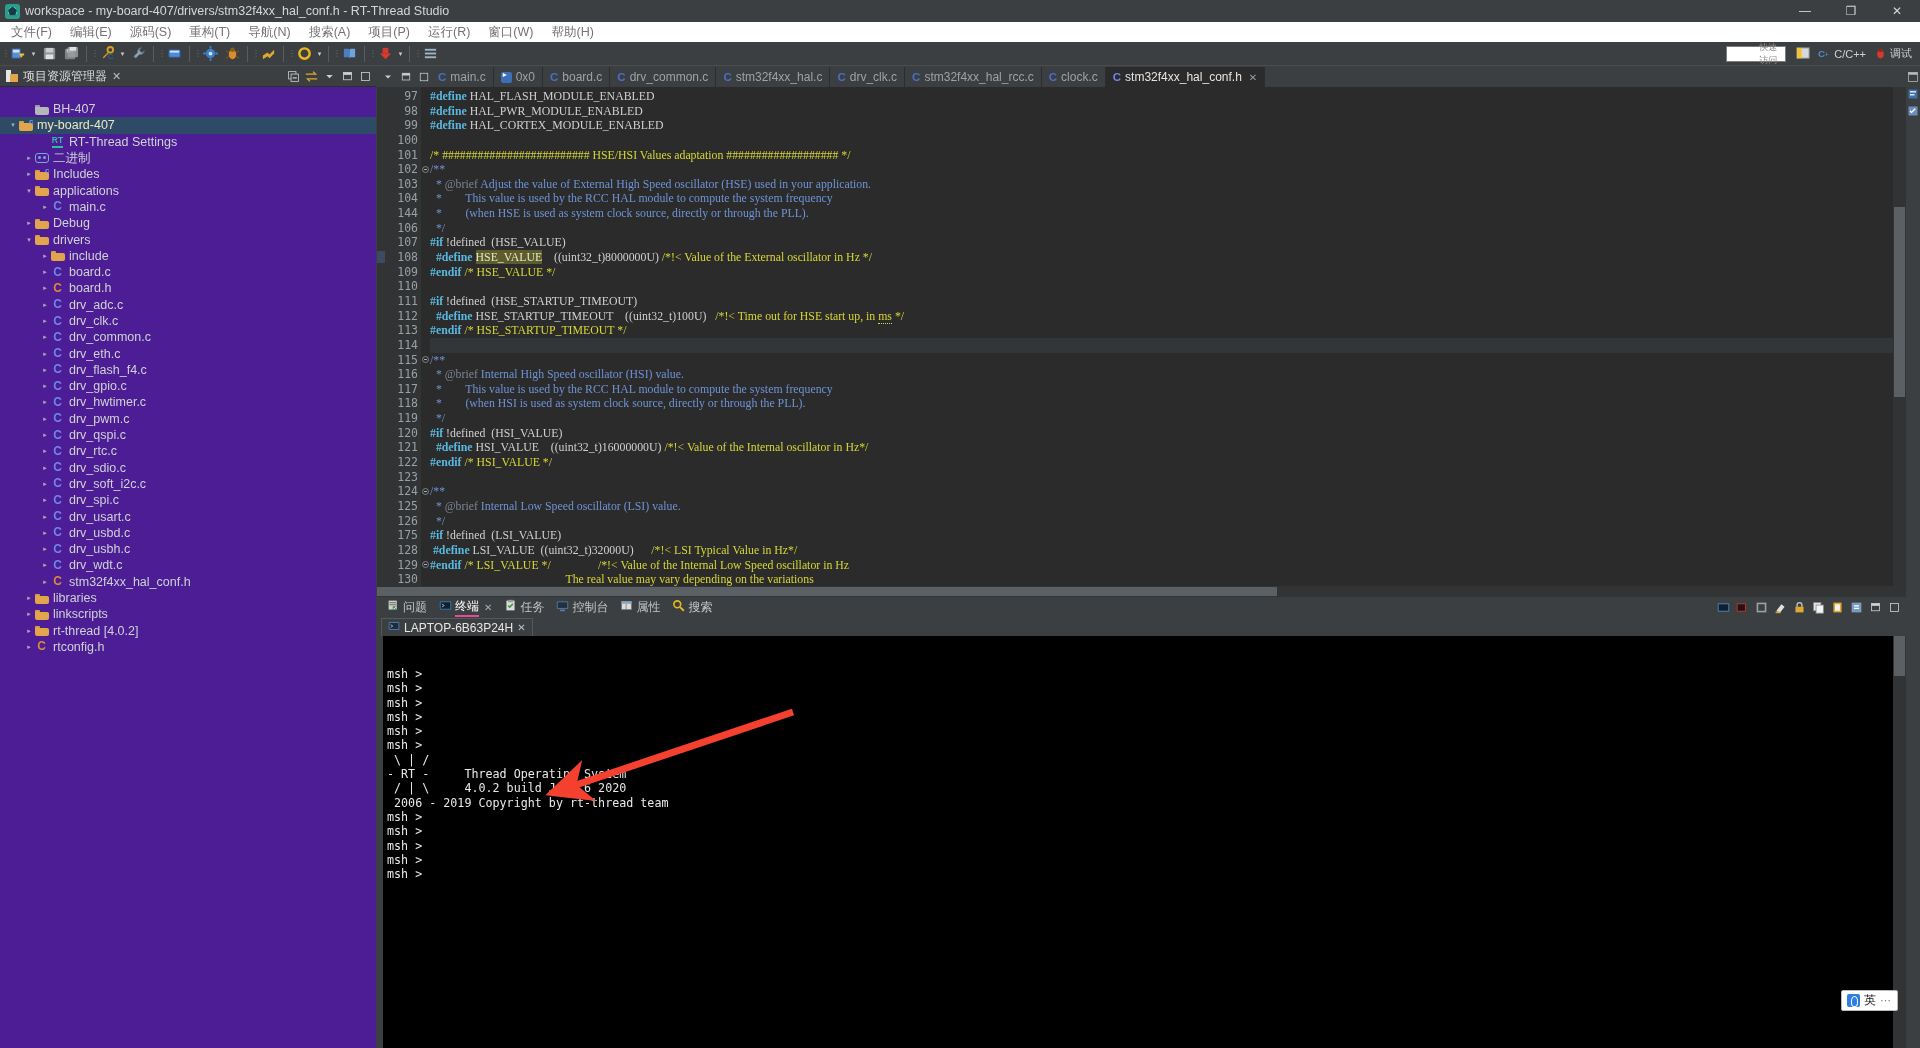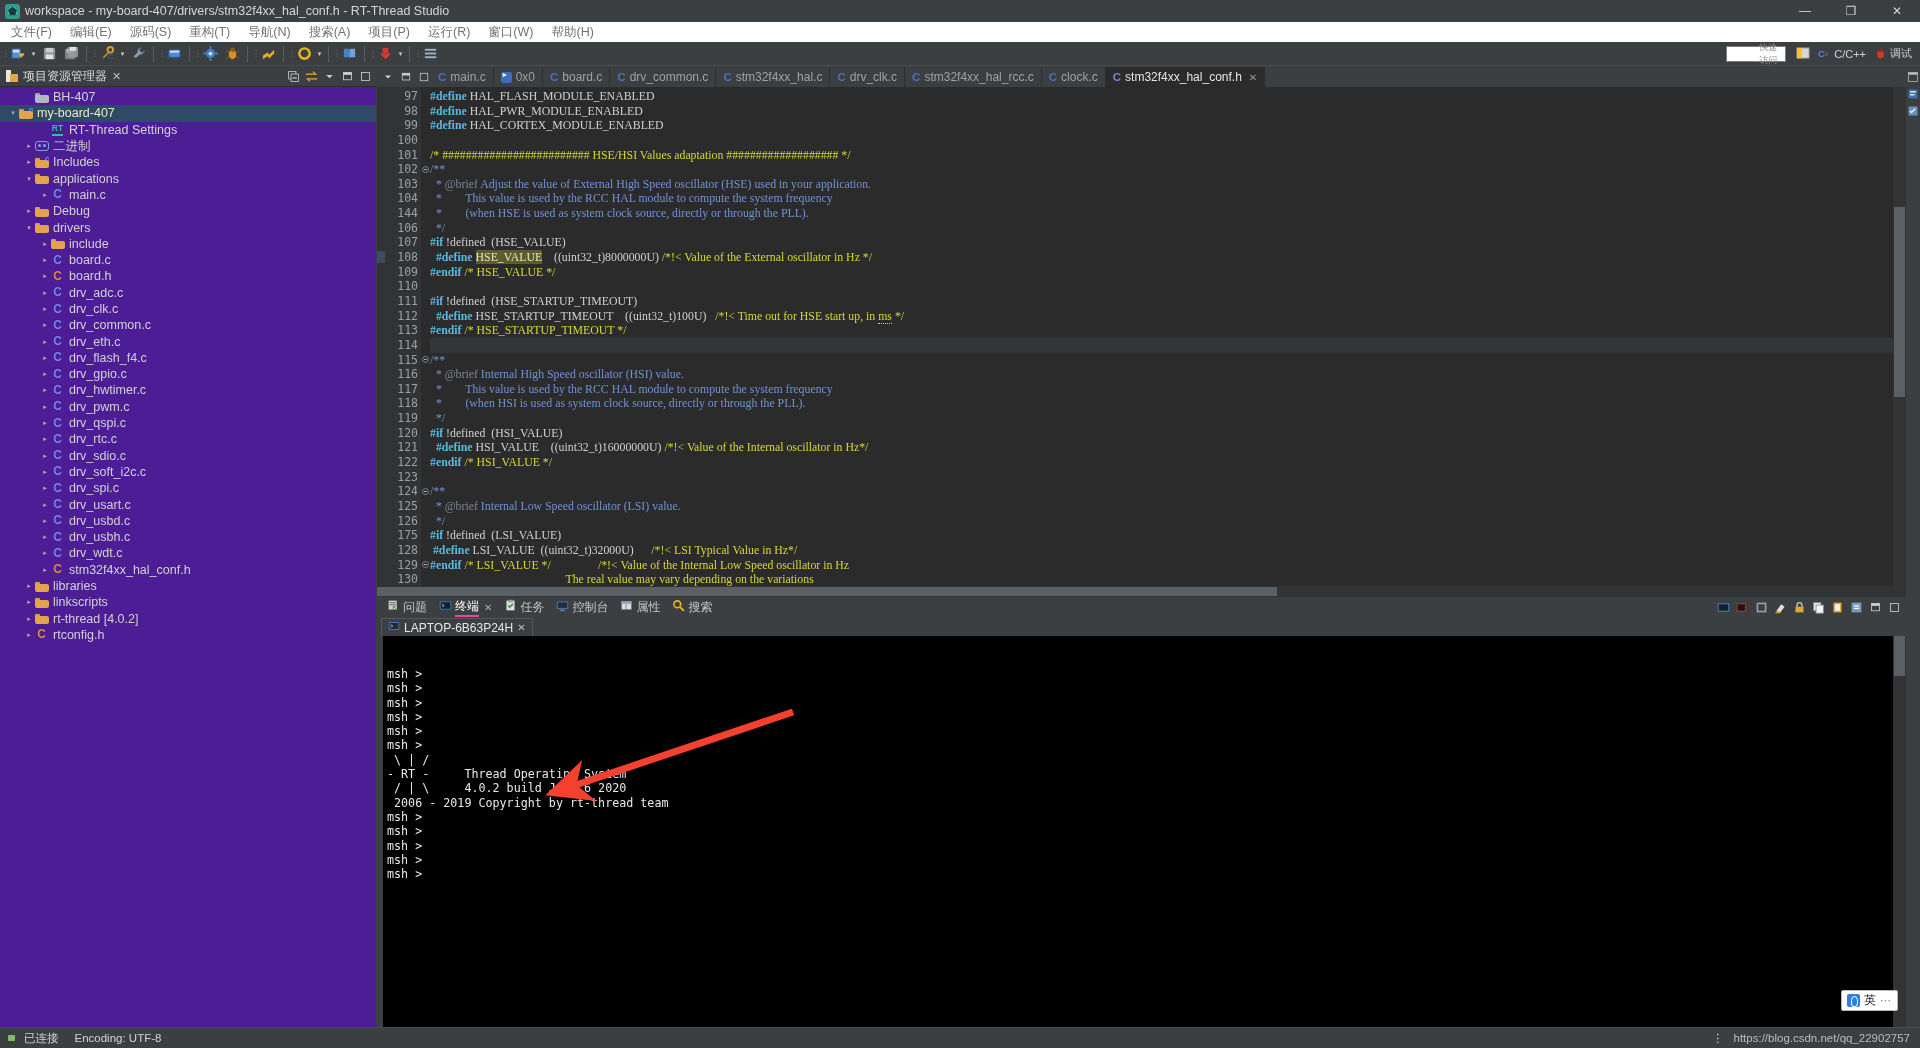--- a/index.html
+++ b/index.html
@@ -61,21 +61,21 @@
   .panel-head {
     height:21px; background:#3c3f41; display:flex; align-items:center; font-size:12px; color:#dcdcdc; flex:none;
     border-bottom:1px solid #2b2e31;
   }
   .panel-head .ph-icon { width:16px; height:16px; margin:0 3px 0 4px; flex:none; position:relative; }
   .panel-head .ph-title { white-space:nowrap; }
   .panel-head .ph-close { margin-left:5px; color:#bdbdbd; font-size:11px; }
   .ph-tools { margin-left:auto; display:flex; align-items:center; padding-right:3px; gap:3px; }
   .ph-tool { width:15px; height:15px; display:flex; align-items:center; justify-content:center; }
 
-  .tree { flex:1; overflow:hidden; padding-top:2px; font-size:12.5px; color:#cfd2d4; }
+  .tree { flex:1; overflow:hidden; padding-top:14px; font-size:12.5px; color:#cfd2d4; }
   .row { height:16.3px; display:flex; align-items:center; white-space:nowrap; }
   .row.sel { background:#2e4a66; }
   .twisty { width:10px; height:16px; display:flex; align-items:center; justify-content:center; color:#a7abad; font-size:7px; flex:none; }
   .ticon { width:15px; height:14px; margin-right:4px; flex:none; display:flex; align-items:center; justify-content:center; position:relative; }
   .lbl { line-height:16px; }
 
   
   .fold { width:14px; height:11px; position:relative; }
   .fold:before { content:""; position:absolute; left:0; top:1px; width:5px; height:3px; background:#d89c4a; border-radius:1px 1px 0 0;}
   .fold:after { content:""; position:absolute; left:0; top:3px; width:14px; height:8px; background:#e3a44e; border-radius:0 2px 2px 2px; }
@@ -948,31 +948,20 @@
       </span>
       <span class="mm-btn">
         <svg width="12" height="12" viewBox="0 0 16 16">
             <rect x="2" y="2" width="12" height="12" fill="#6a8fbd"></rect>
             <path d="M4 8l2 2 5-5" stroke="#fff" stroke-width="1.6" fill="none"></path>
           </svg>
       </span>
     </div>
   </div>
 
-  <div class="statusbar">
-    <div class="sb-item">
-      <span class="sb-plug"></span>
-      <span>已连接</span>
-    </div>
-    <div class="sb-item">Encoding: UTF-8</div>
-    <div class="sb-right">
-      <span>⋮</span>
-      <span class="sb-url">https://blog.csdn.net/qq_22902757</span>
-    </div>
-  </div>
 
   <div class="ime-badge">
     <span class="ime-icon"></span>
     <span>英</span>
     <span class="ime-dots">⋯</span>
   </div>
 
   <svg class="arrow-svg" width="1920" height="1048">
     <defs>
       <marker id="ah" markerWidth="7" markerHeight="7" refX="5.6" refY="3.5" orient="auto">

